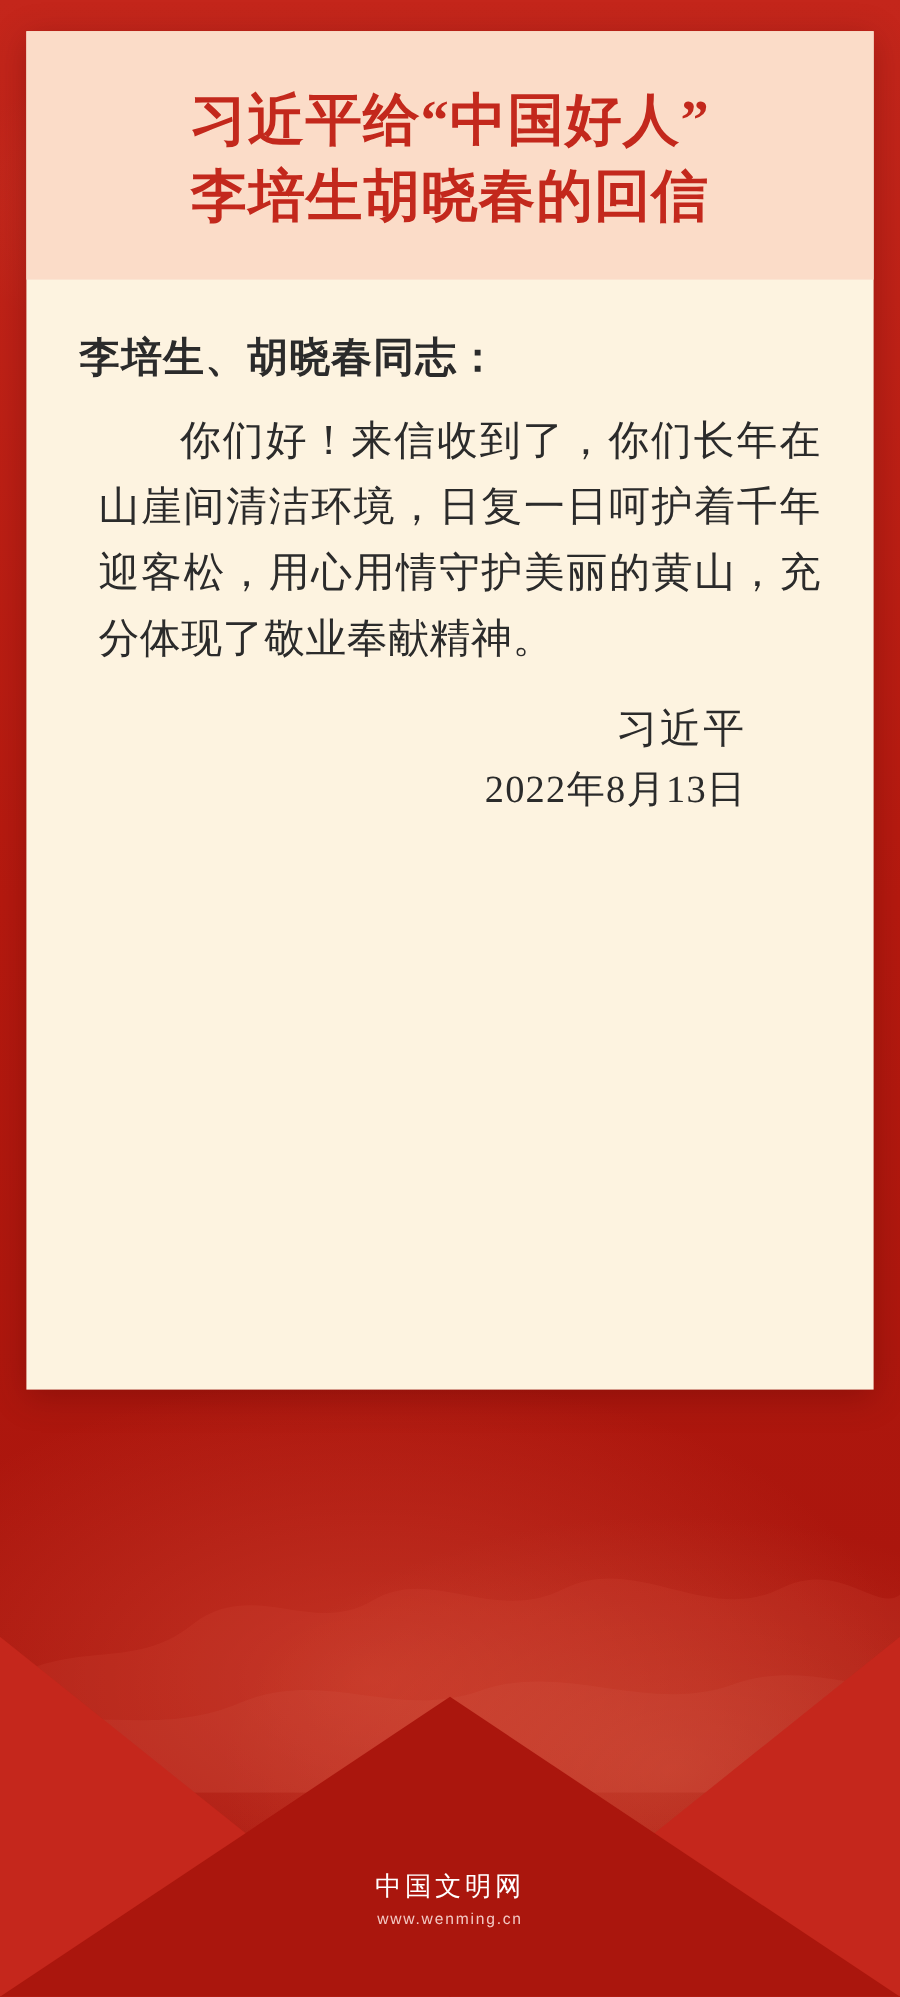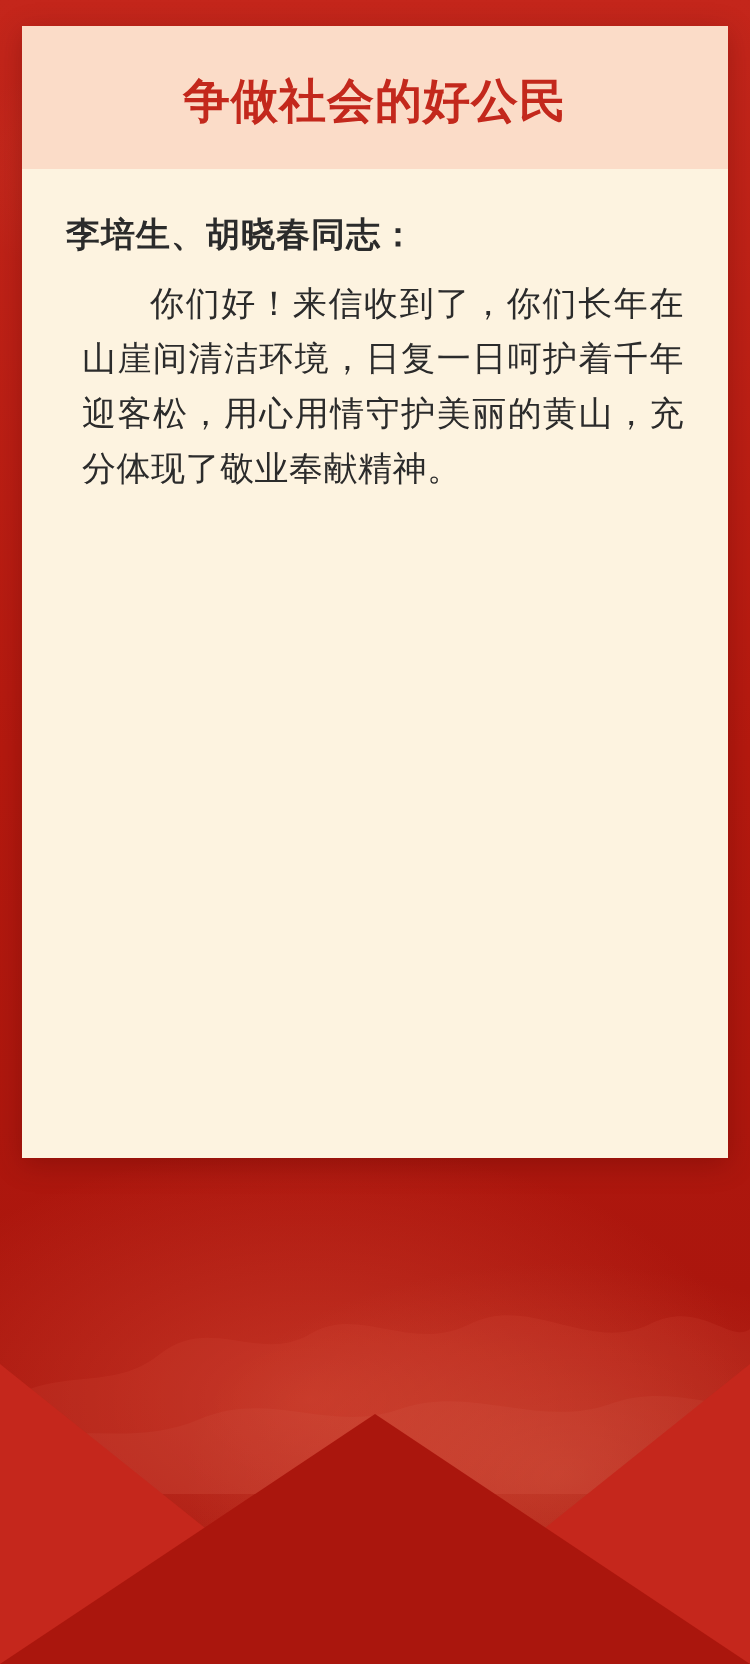--- a/index.html
+++ b/index.html
@@ -179,25 +179,34 @@
     <path d="M0,300 L0,250 C70,225 130,255 200,225 C270,195 330,240 400,215 C470,190 540,235 610,210 C670,188 720,220 750,205 L750,300 Z" fill="#e0705c" opacity="0.35"></path>
   </svg>
 
   <div class="flap-left"></div>
   <div class="flap-right"></div>
   <div class="flap-center"></div>
 
   <div class="letter">
     <div class="letter-head">
       <h1 class="letter-title">
-        <span class="line2">争做社会的好公民</span>
+        <span>习近平给“中国好人”</span>
+        <span class="line2">李培生胡晓春的回信</span>
       </h1>
     </div>
 
     <div class="letter-body">
       <p class="salutation">李培生、胡晓春同志：</p>
       <p class="para">你们好！来信收到了，你们长年在山崖间清洁环境，日复一日呵护着千年迎客松，用心用情守护美丽的黄山，充分体现了敬业奉献精神。</p>
 
+      <div class="sign">
+        <div class="sign-name">习近平</div>
+        <div class="sign-date">2022年8月13日</div>
+      </div>
     </div>
   </div>
 
+  <div class="footer">
+    <div class="footer-name">中国文明网</div>
+    <div class="footer-url">www.wenming.cn</div>
+  </div>
 
 </div>
 
 </body></html>

